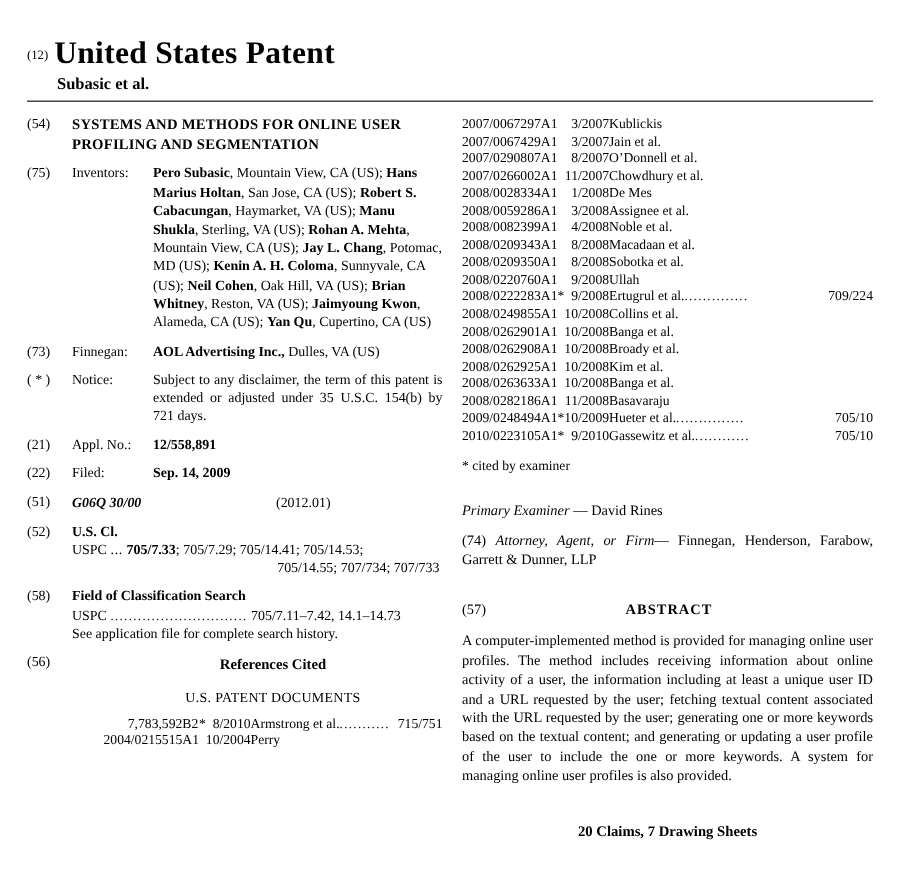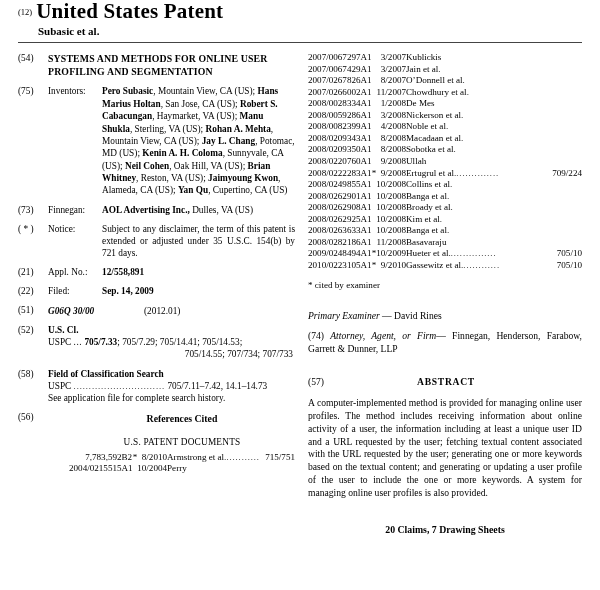--- a/index.html
+++ b/index.html
@@ -22,20 +22,21 @@
     box-sizing: border-box;
     padding: 0;
   }
 
   
   .masthead {
     display: flex;
     align-items: flex-end;
     padding: 0 18px 0 18px;
     box-sizing: border-box;
+    margin-top: 24px;
   }
   .mast-left {
     width: 292px;
     flex: 0 0 292px;
   }
   .mast-right {
     flex: 1 1 auto;
     padding-left: 4px;
   }
   .kindcode {
@@ -136,20 +137,21 @@
     letter-spacing: 0.15px;
   }
 
   .justify { text-align: justify; }
 
   .inventors-body { line-height: 1.33; }
 
   .intcl-line2 {
     display: flex;
     margin-top: 1px;
+    gap: 40px;
   }
   .intcl-code {
     font-weight: bold;
     font-style: italic;
     width: 96px;
     flex: 0 0 96px;
   }
   .uspc-second {
     text-align: right;
     padding-right: 2px;
@@ -382,21 +384,21 @@
             </tr>
             <tr>
               <td class="c-num">2007/0067429</td>
               <td class="c-kind">A1</td>
               <td class="c-star"></td>
               <td class="c-date">3/2007</td>
               <td class="c-name">Jain et al.</td>
               <td class="c-class"></td>
             </tr>
             <tr>
-              <td class="c-num">2007/0267826</td>
+              <td class="c-num">2007/0290807</td>
               <td class="c-kind">A1</td>
               <td class="c-star"></td>
               <td class="c-date">8/2007</td>
               <td class="c-name">O’Donnell et al.</td>
               <td class="c-class"></td>
             </tr>
             <tr>
               <td class="c-num">2007/0266002</td>
               <td class="c-kind">A1</td>
               <td class="c-star"></td>
@@ -410,21 +412,21 @@
               <td class="c-star"></td>
               <td class="c-date">1/2008</td>
               <td class="c-name">De Mes</td>
               <td class="c-class"></td>
             </tr>
             <tr>
               <td class="c-num">2008/0059286</td>
               <td class="c-kind">A1</td>
               <td class="c-star"></td>
               <td class="c-date">3/2008</td>
-              <td class="c-name">Nickerson et al.</td>
+              <td class="c-name">Assignee et al.</td>
               <td class="c-class"></td>
             </tr>
             <tr>
               <td class="c-num">2008/0082399</td>
               <td class="c-kind">A1</td>
               <td class="c-star"></td>
               <td class="c-date">4/2008</td>
               <td class="c-name">Noble et al.</td>
               <td class="c-class"></td>
             </tr>

